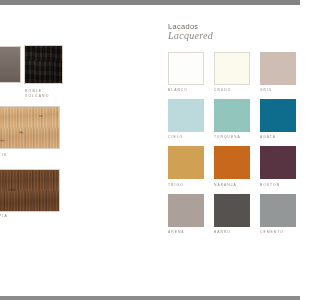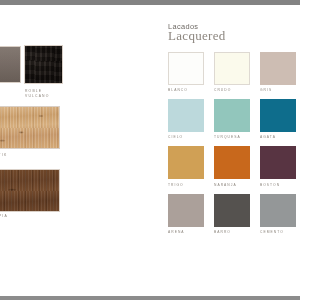--- a/index.html
+++ b/index.html
@@ -107,21 +107,22 @@
     font-size: 7.4px;
     color: #6f6a65;
     letter-spacing: .35px;
     line-height: 9px;
     text-align: right;
   }
   .chart-subtitle {
     position: absolute;
     left: 8px; top: 26px;
     font-family: "Liberation Serif", serif;
-    font-size: 13px;
+    font-style: italic;
+    font-size: 10px;
     color: #8d8780;
     letter-spacing: .3px;
     line-height: 9px;
   }
   .swatch-grid {
     position: absolute;
     left: 8px; top: 47px;
     width: 128px;
     display: grid;
     grid-template-columns: repeat(3, 36px);

